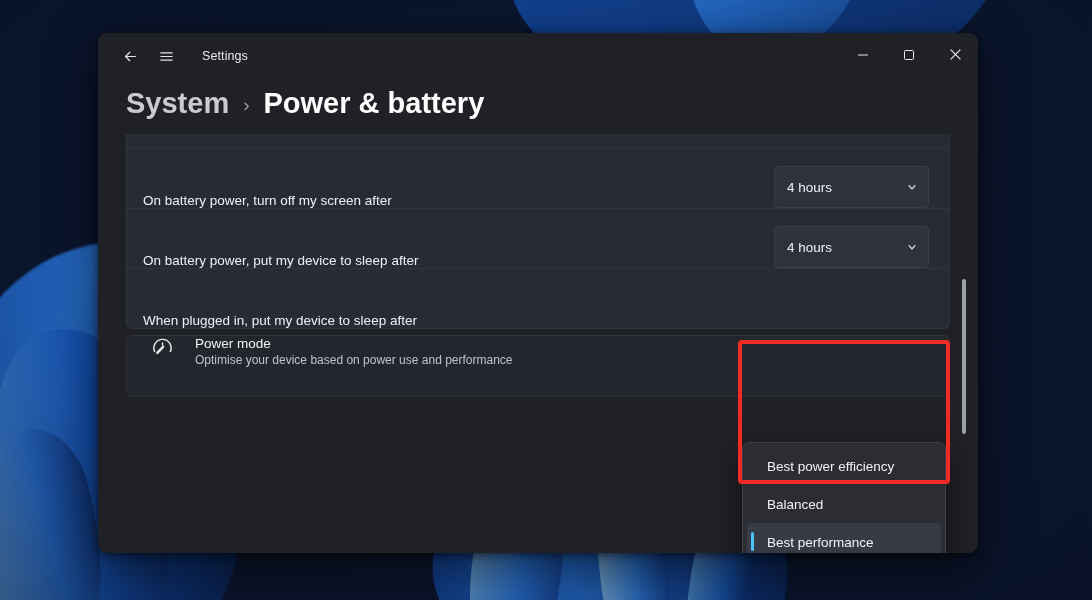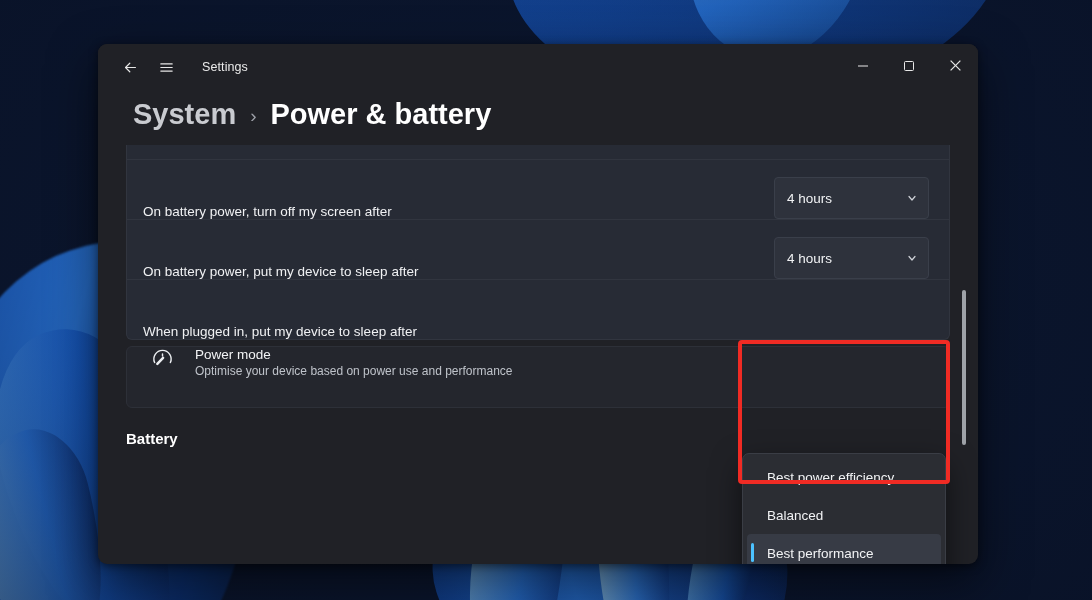--- a/index.html
+++ b/index.html
@@ -102,21 +102,21 @@
   .bloom.vignette {
     inset: 0;
     left: 0; top: 0; width: 1092px; height: 600px;
     background: radial-gradient(ellipse at 50% 45%, rgba(11,22,46,0) 30%, rgba(8,16,36,.55) 100%);
   }
 
   
   #settings-window {
     position: absolute;
     left: 98px;
-    top: 44px;
+    top: 33px;
     width: 880px;
     height: 520px;
     background: #202126;
     border-radius: 9px 9px 9px 9px;
     box-shadow: 0 18px 48px rgba(0,0,0,.55), 0 2px 8px rgba(0,0,0,.5);
     overflow: hidden;
     display: flex;
     flex-direction: column;
   }
 
@@ -151,21 +151,20 @@
 
   
   .breadcrumb {
     flex: 0 0 auto;
     padding: 8px 0 14px 28px;
     display: flex;
     align-items: center;
     gap: 14px;
     font-size: 29px;
     font-weight: 600;
-    margin-left: 7px;
   }
   .bc-parent { color: #c9cbd0; }
   .bc-sep { color: #9da0a8; font-size: 19px; font-weight: 400; position: relative; top: 1px; }
   .bc-current { color: #ffffff; }
 
   
   .body-area {
     position: relative;
     flex: 1 1 auto;
     overflow: hidden;
@@ -440,21 +439,20 @@
               <path d="M12 7.2v2.1"></path>
               <path d="M12.6 11.4 6.6 17.6" stroke-width="2.6"></path>
             </svg>
           </div>
           <div class="pm-texts">
             <div class="pm-title">Power mode</div>
             <div class="pm-sub">Optimise your device based on power use and performance</div>
           </div>
         </div>
 
-        <div class="section-heading">Battery</div>
 
         <div class="bottom-pad"></div>
       </div>
 
       <div class="scrollbar">
         <div class="scroll-thumb"></div>
       </div>
 
       <div id="power-mode-flyout">
         <div class="fly-item">

